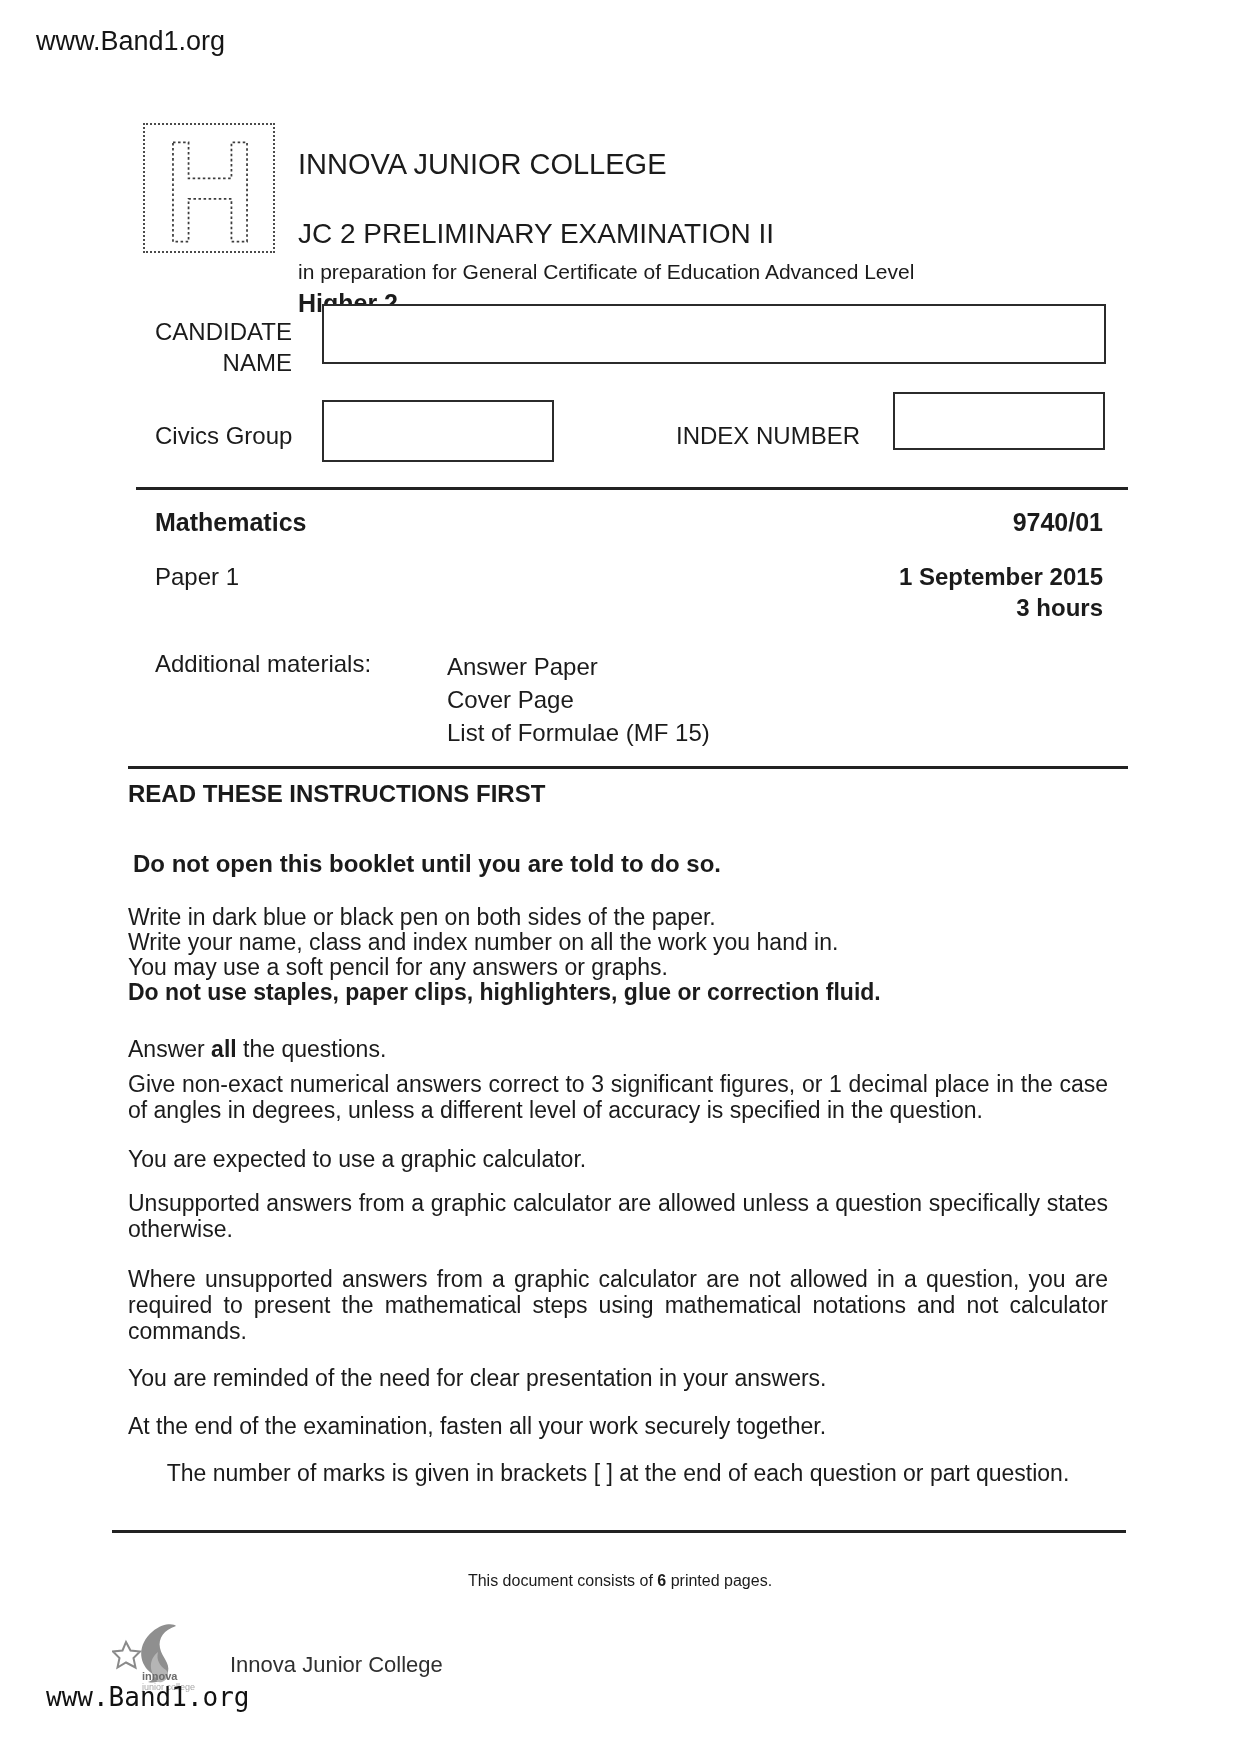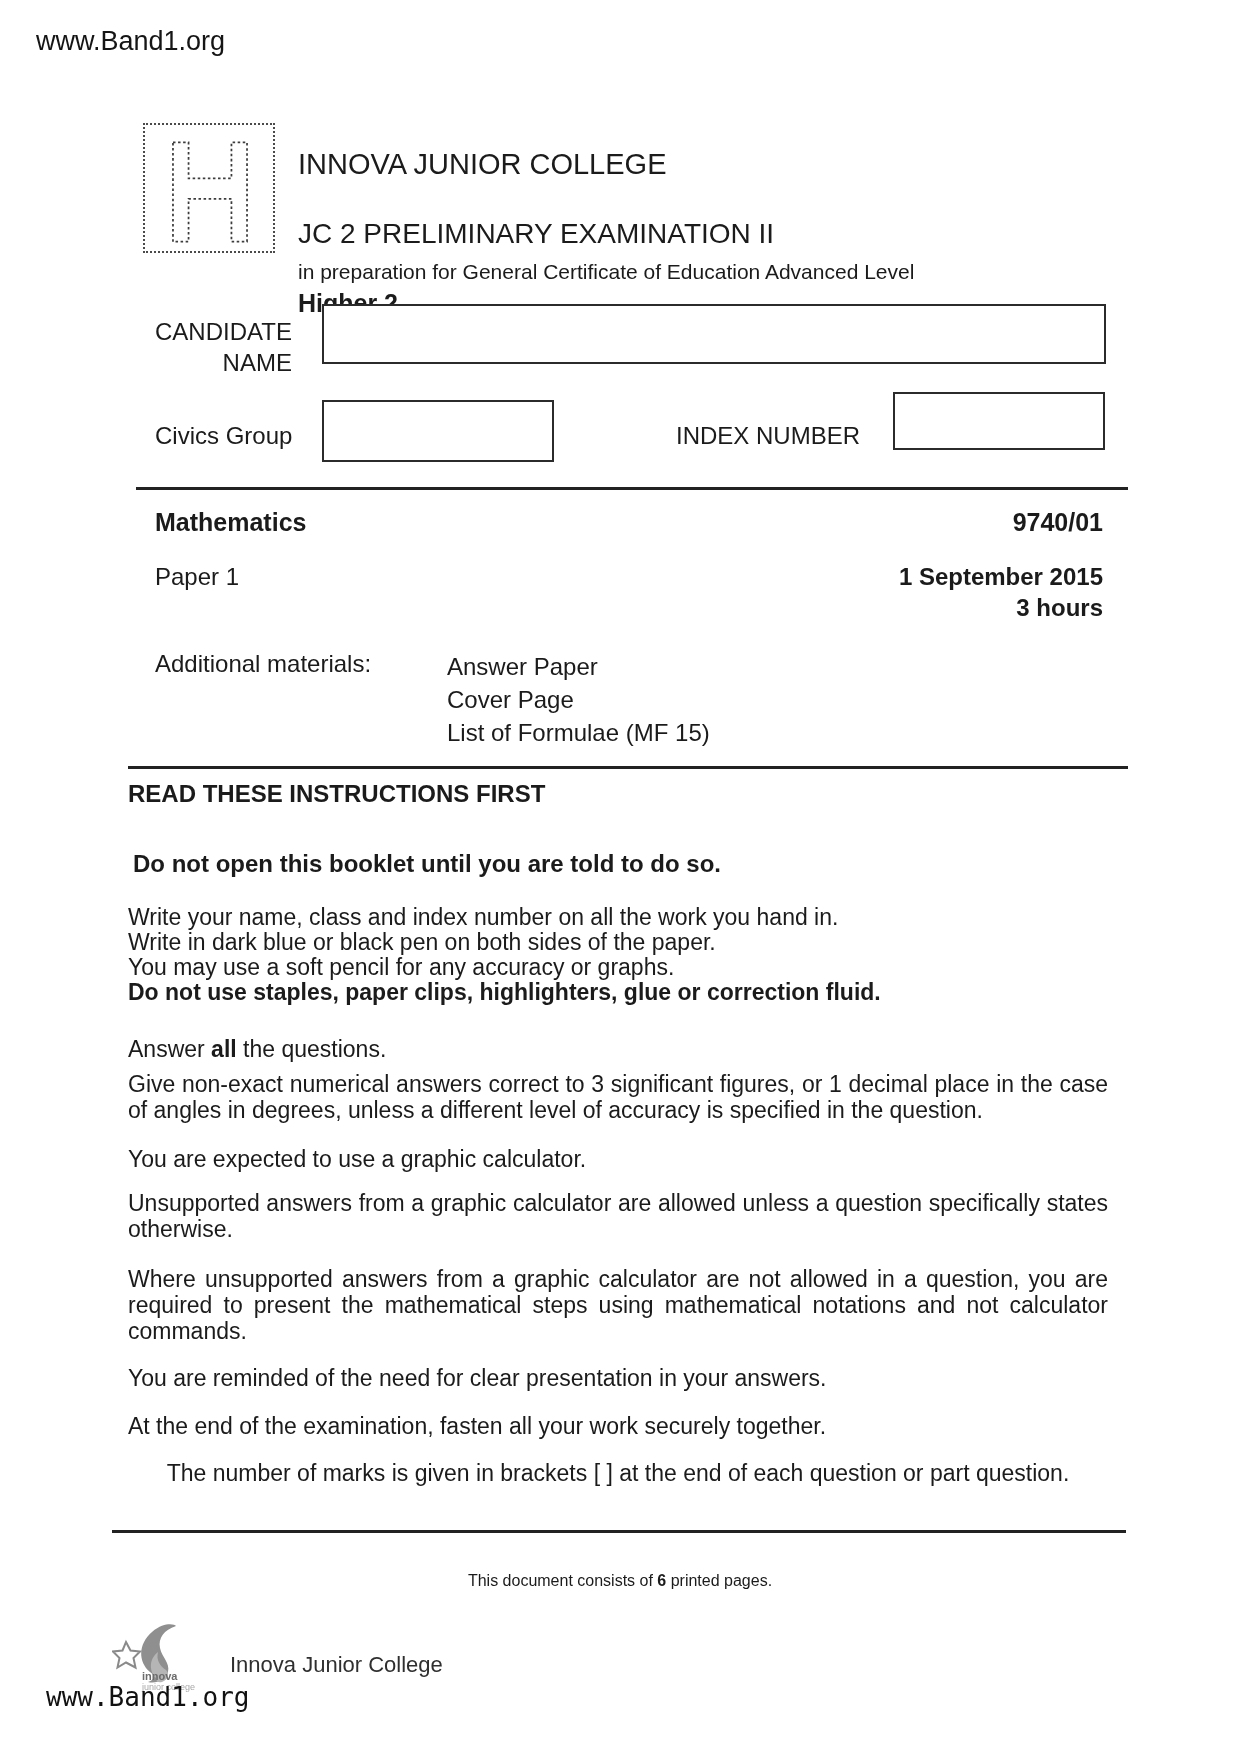--- a/index.html
+++ b/index.html
@@ -83,23 +83,23 @@
   <div>List of Formulae (MF 15)</div>
 </div>
 
 <div class="abs rule rule2"></div>
 
 <div class="abs b" style="left:128px;top:780px;font-size:24px;">READ THESE INSTRUCTIONS FIRST</div>
 
 <div class="abs b body-t" style="left:133px;top:851px;font-size:24px;">Do not open this booklet until you are told to do so.</div>
 
 <div class="abs body-t" style="left:128px;top:905px;">
+  <div>Write in dark blue or black pen on both sides of the paper.</div>
   <div>Write your name, class and index number on all the work you hand in.</div>
-  <div>Write in dark blue or black pen on both sides of the paper.</div>
-  <div>You may use a soft pencil for any accuracy or graphs.</div>
+  <div>You may use a soft pencil for any answers or graphs.</div>
   <div class="b">Do not use staples, paper clips, highlighters, glue or correction fluid.</div>
 </div>
 
 <div class="abs para" style="top:1036px;"><span>Answer </span><span class="b">all</span><span> the questions.</span></div>
 
 <div class="abs para just" style="top:1071px;">Give non-exact numerical answers correct to 3 significant figures, or 1 decimal place in the case of angles in degrees, unless a different level of accuracy is specified in the question.</div>
 
 <div class="abs para" style="top:1146px;">You are expected to use a graphic calculator.</div>
 
 <div class="abs para just" style="top:1190px;">Unsupported answers from a graphic calculator are allowed unless a question specifically states otherwise.</div>

